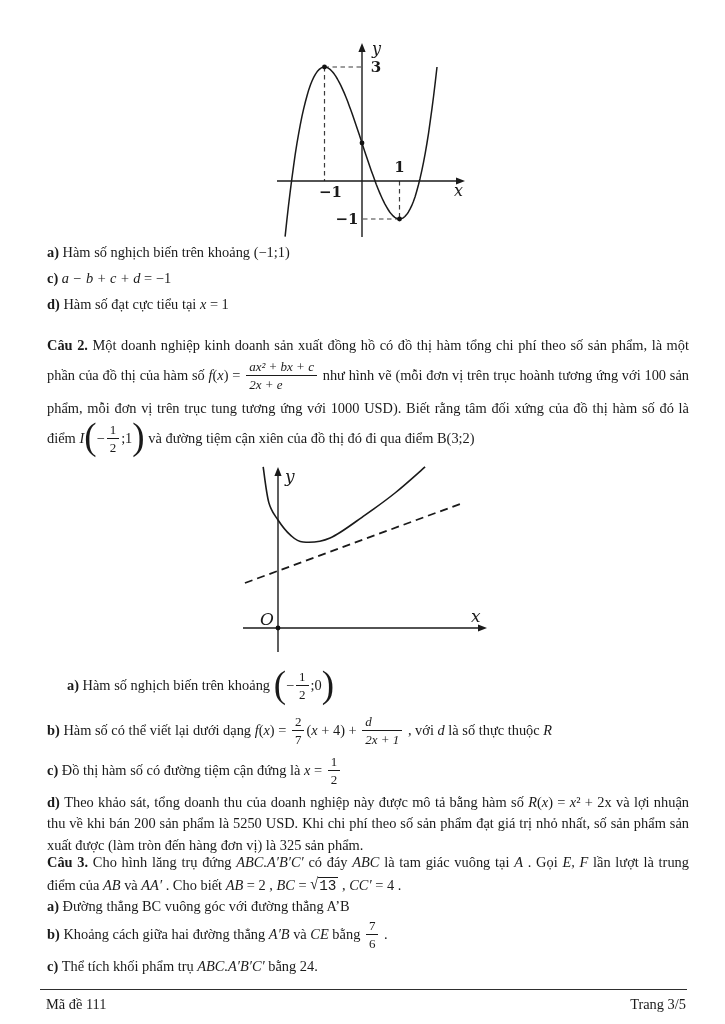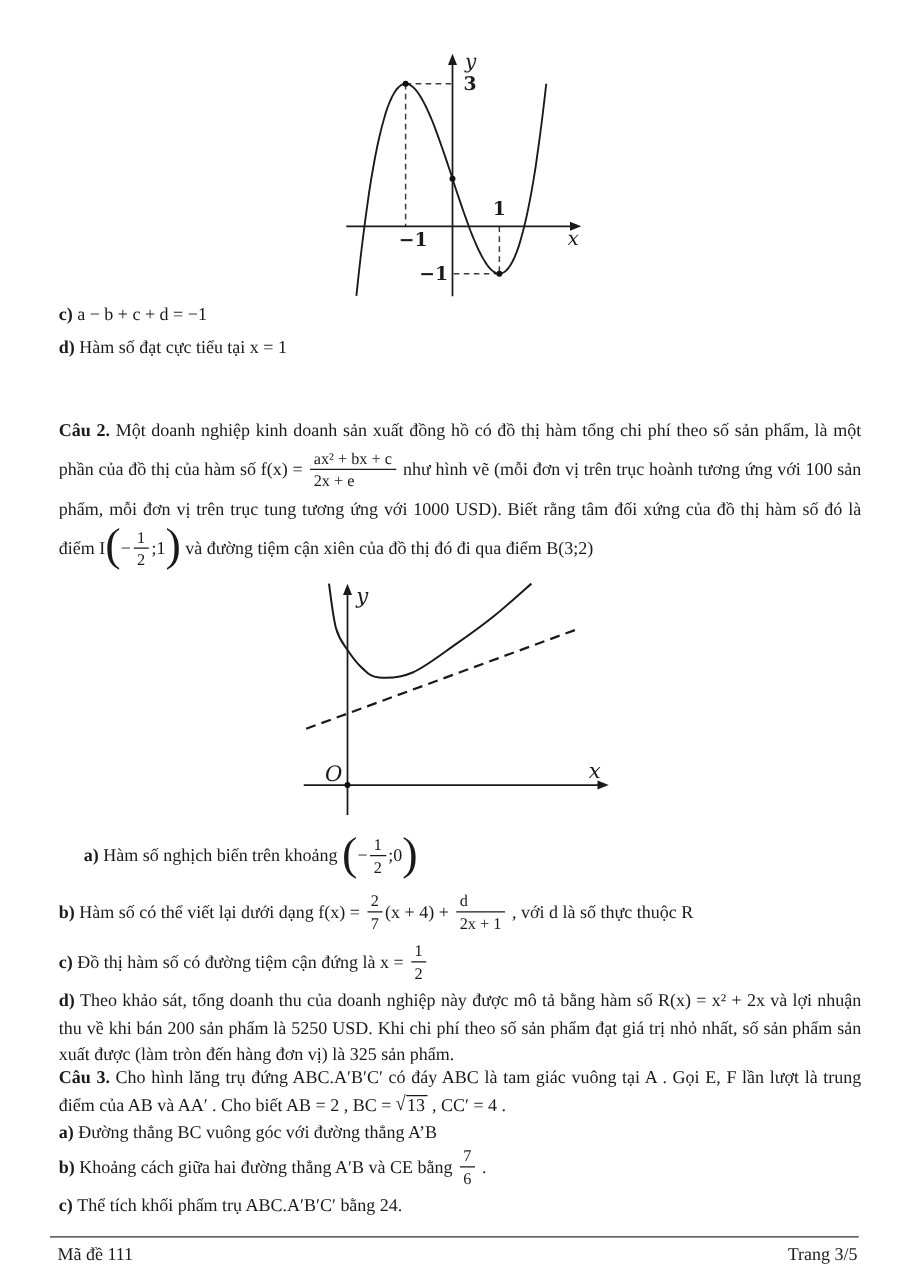--- a/index.html
+++ b/index.html
@@ -1,34 +1,34 @@
 <!DOCTYPE html>
 <html><head>
 <meta charset="utf-8">
 <title>Exam page</title>
 <style>
   html,body{margin:0;padding:0;background:#ffffff;}
   .page{position:relative;width:725px;height:1024px;background:#fff;overflow:hidden;
         font-family:"Liberation Serif","DejaVu Serif",serif;color:#1a1a1a;font-size:14.4px;}
   .abs{position:absolute;}
   .b{font-weight:bold;}
-  .i{}
+  .i{font-style:italic;}
   .para{text-align:justify;}
   .opt{display:block;white-space:nowrap;}
   
   .frac{display:inline-block;vertical-align:middle;font-size:13px;
         line-height:1.18;margin:0 2px;position:relative;top:-1px;}
   .frac .fn{display:block;border-bottom:1px solid #1a1a1a;padding:0 3px 1px;}
   .frac .fd{display:block;padding:1px 3px 0;}
   
   .bigp{font-size:37px;line-height:0;vertical-align:middle;position:relative;top:-2px;font-weight:400;}
   
   .sqrt{white-space:nowrap;}
   .sqrt .rt{display:inline-block;transform:scaleY(1.12);transform-origin:bottom;}
-  .sqrt .rd{border-top:1.2px solid #1a1a1a;padding:0 2px 0 1px;}
+  .sqrt .rd{border-top:1.2px solid #1a1a1a;padding:0 2px 0 1px;font-family:Liberation Mono, monospace;}
   
   #q1-block{left:47px;top:239px;width:642px;}
   #q1-block .opt{line-height:26px;}
   #q2-para{left:47px;top:331px;width:642px;line-height:29px;}
   #q2-options{left:47px;top:662px;width:642px;}
   .opt-a{line-height:46px;margin-left:20px;}
   .opt-b{line-height:44px;}
   .opt-c{line-height:36px;}
   .opt-d{line-height:21.5px;margin-top:3px;}
   #q3-para{left:47px;top:851px;width:642px;line-height:22.5px;}
@@ -61,20 +61,21 @@
       <circle cx="129.5" cy="181" r="2.4" fill="#111"></circle>
       <text x="102" y="16" font-size="16" text-anchor="start" font-family="&quot;DejaVu Serif&quot;,&quot;Liberation Serif&quot;,serif" font-style="italic">y</text>
       <text x="184" y="158" font-size="16" text-anchor="start" font-family="&quot;DejaVu Serif&quot;,&quot;Liberation Serif&quot;,serif" font-style="italic">x</text>
       <text x="106" y="34" font-size="15" text-anchor="middle" font-family="&quot;DejaVu Serif&quot;,&quot;Liberation Serif&quot;,serif" font-weight="600">3</text>
       <text x="77" y="186" font-size="15" text-anchor="middle" font-family="&quot;DejaVu Serif&quot;,&quot;Liberation Serif&quot;,serif" font-weight="600">−1</text>
       <text x="60.5" y="159" font-size="15" text-anchor="middle" font-family="&quot;DejaVu Serif&quot;,&quot;Liberation Serif&quot;,serif" font-weight="600">−1</text>
       <text x="129.5" y="134" font-size="15" text-anchor="middle" font-family="&quot;DejaVu Serif&quot;,&quot;Liberation Serif&quot;,serif" font-weight="600">1</text>
     </svg>
 
   <div id="q1-block" class="abs">
+    <div class="opt"><span class="b ">a) </span><span class="">Hàm số nghịch biến trên khoảng </span><span class="">(−1;1)</span></div>
     <div class="opt"><span class="b ">c) </span><span class="i">a − b + c + d</span><span class=""> = −1</span></div>
     <div class="opt"><span class="b ">d) </span><span class="">Hàm số đạt cực tiểu tại </span><span class="i">x</span><span class=""> = 1</span></div>
   </div>
 
   <div id="q2-para" class="abs para"><span class="b ">Câu 2.</span><span class="">  Một doanh nghiệp kinh doanh sản xuất đồng hồ có đồ thị hàm tổng chi phí theo số sản phẩm, là một phần của đồ thị của hàm số </span><span class="i">f</span><span class="">(</span><span class="i">x</span><span class="">) = </span><span class="frac i"><span class="fn">ax² + bx + c</span><span class="fd">2x + e</span></span><span class=""> như hình vẽ (mỗi đơn vị trên trục hoành tương ứng với 100 sản phẩm, mỗi đơn vị trên trục tung tương ứng với 1000 USD). Biết rằng tâm đối xứng của đồ thị hàm số đó là điểm </span><span class="i">I</span><span class="bigp">(</span><span class="">−</span><span class="frac"><span class="fn">1</span><span class="fd">2</span></span><span class="">;1</span><span class="bigp">)</span><span class=""> và đường tiệm cận xiên của đồ thị đó đi qua điểm B(3;2)</span></div>
 
   <svg id="chart2" class="abs" style="left:235px;top:455px;" width="265" height="205" viewBox="0 0 265 205">
       <line x1="9.939999999999998" y1="128" x2="228.06" y2="47.900000000000006" stroke="#1a1a1a" stroke-width="1.8" stroke-dasharray="8 5"></line>
       <path d="M 28.18 11.900000000000006 C 29.1 17.9, 31.4 39.1, 33.9 47.9 C 36.4 56.8, 39.5 59.7, 43.0 65.0 C 46.5 70.3, 51.0 76.2, 55.2 79.9 C 59.3 83.5, 61.4 86.5, 68.1 87.0 C 74.7 87.6, 84.7 87.5, 95.1 83.0 C 105.4 78.5, 119.2 67.6, 130.0 60.1 C 140.8 52.6, 150.0 46.0, 160.0 38.0 C 170.0 30.0, 185.1 16.3, 190.1 11.9" fill="none" stroke="#1a1a1a" stroke-width="1.6"></path>
       <line x1="8" y1="173" x2="244" y2="173" stroke="#1a1a1a" stroke-width="1.4"></line>

